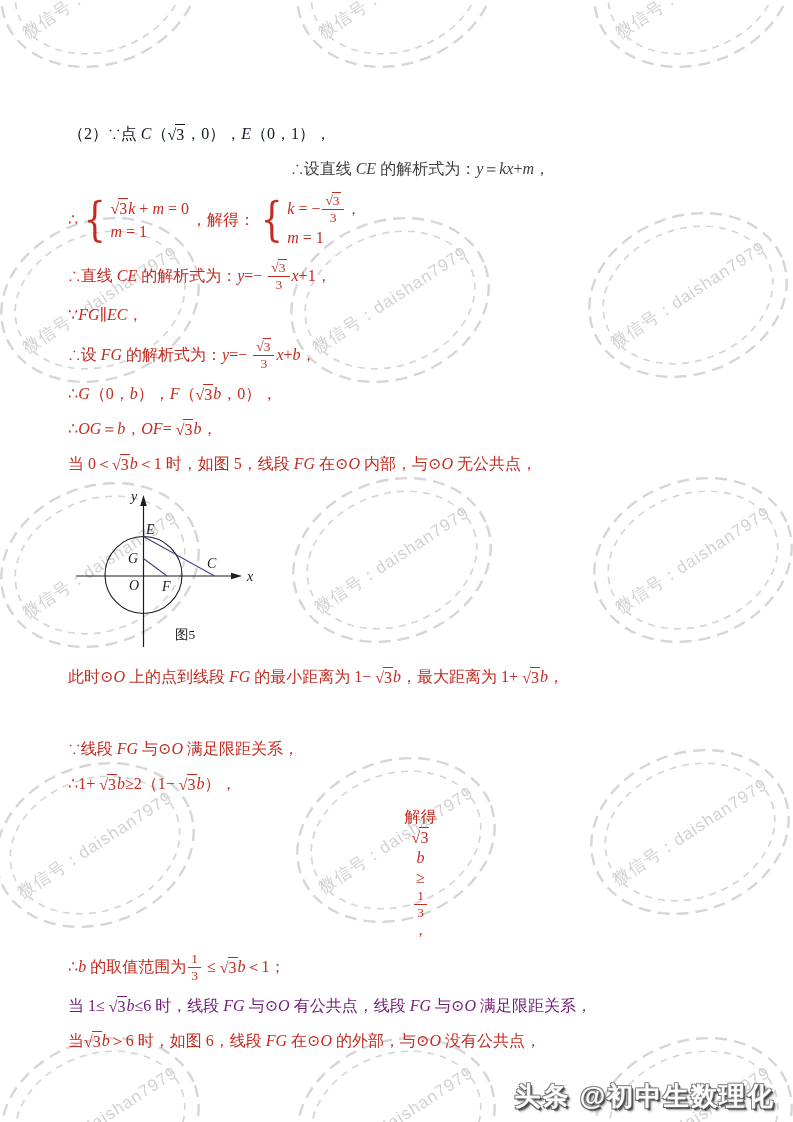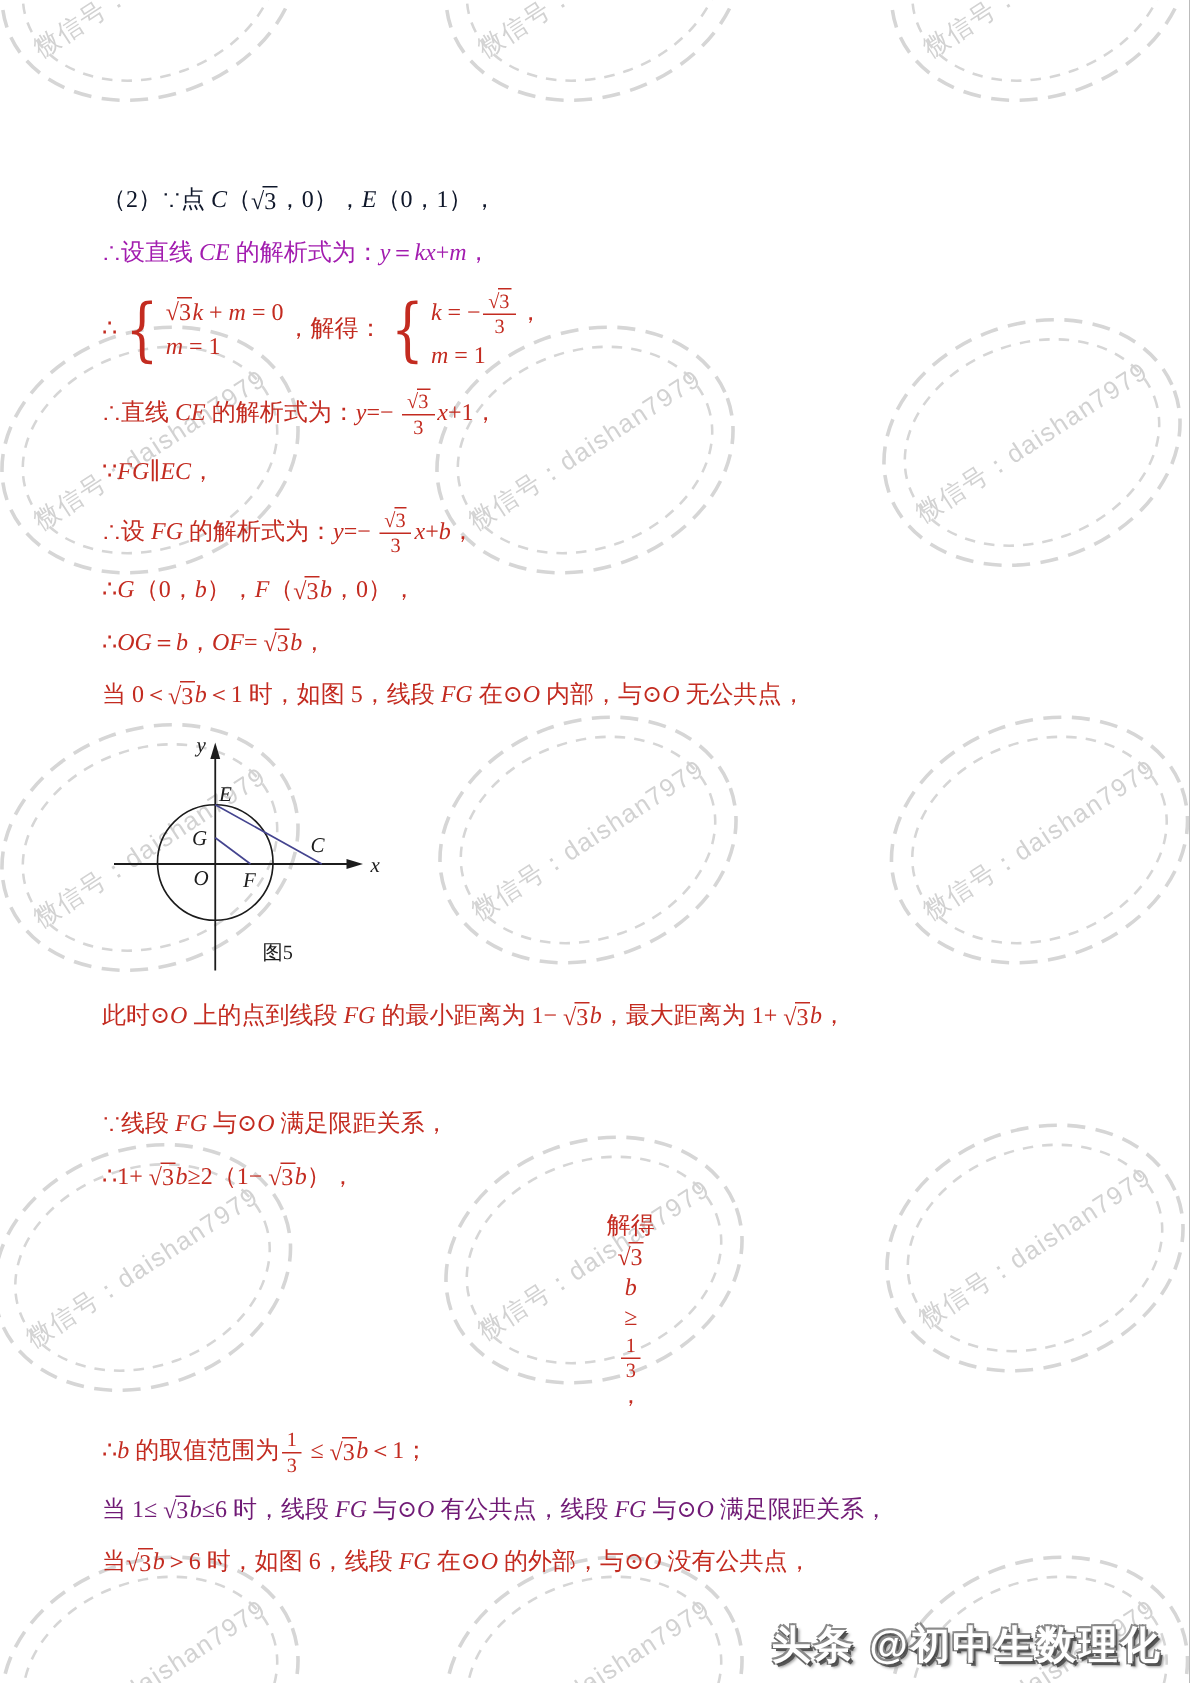--- a/index.html
+++ b/index.html
@@ -175,21 +175,21 @@
     <div id="solution-top">
         <div class="mline" style="color: #0f172a;">
           <span class="tk up">（2）∵点 </span>
           <span class="tk it">C</span>
           <span class="tk up">（</span>
           <span class="tk sq">√<span class="rad">3</span></span>
           <span class="tk up">，0），</span>
           <span class="tk it">E</span>
           <span class="tk up">（0，1），</span>
         </div>
-        <div class="mline" style="color: #a21caf;">
+        <div class="mline" style="color: #404040; justify-content: center;">
           <span class="tk up">∴设直线 </span>
           <span class="tk it">CE</span>
           <span class="tk up"> 的解析式为：</span>
           <span class="tk it">y</span>
           <span class="tk up">＝</span>
           <span class="tk it">kx</span>
           <span class="tk up">+</span>
           <span class="tk it">m</span>
           <span class="tk up">，</span>
         </div>

